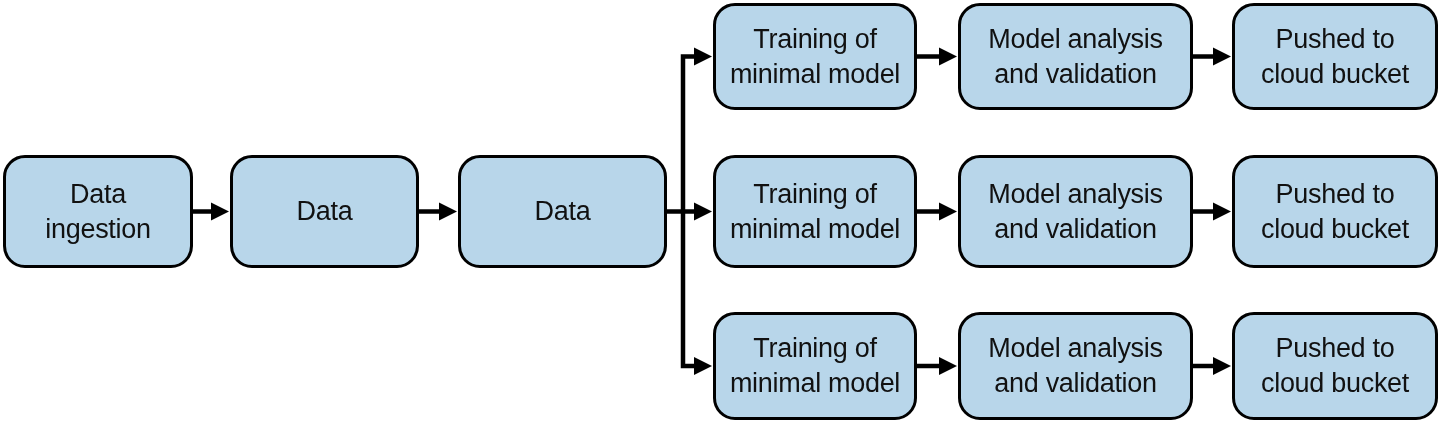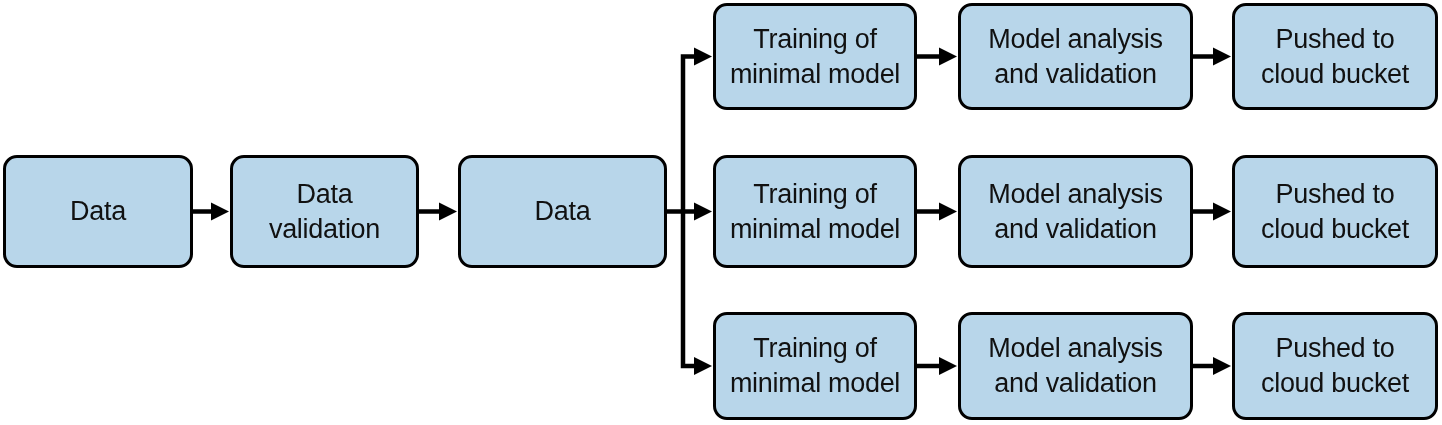--- a/index.html
+++ b/index.html
@@ -32,21 +32,21 @@
   }
   .arrow-head {
     fill: var(--arrow, #000000);
     stroke: none;
   }
   .node {
     position: absolute;
     box-sizing: border-box;
     background: var(--node-fill, #b8d6ea);
     border: 3px solid var(--node-border, #000000);
-    border-radius: 14px;
+    border-radius: 22px;
     display: flex;
     flex-direction: column;
     align-items: center;
     justify-content: center;
     text-align: center;
     font-size: 27px;
     line-height: 35px;
     color: var(--text, #111111);
     letter-spacing: -0.3px;
   }
@@ -85,24 +85,24 @@
     <line class="connector-line" x1="1193" y1="56.5" x2="1216" y2="56.5"></line>
     <polygon class="arrow-head" points="1231,56.5 1213,47.5 1213,65.5"></polygon>
     <line class="connector-line" x1="1193" y1="211.5" x2="1216" y2="211.5"></line>
     <polygon class="arrow-head" points="1231,211.5 1213,202.5 1213,220.5"></polygon>
     <line class="connector-line" x1="1193" y1="366" x2="1216" y2="366"></line>
     <polygon class="arrow-head" points="1231,366 1213,357 1213,375"></polygon>
   </svg>
 
   <div class="node" style="left:3px;top:155px;width:190px;height:113px;">
     <span>Data</span>
+    <span>ingestion</span>
   </div>
   <div class="node" style="left:230px;top:155px;width:189px;height:113px;">
     <span>Data</span>
-    <span>validation</span>
   </div>
   <div class="node" style="left:458px;top:155px;width:209px;height:113px;">
     <span>Data</span>
   </div>
 
   <div class="node" style="left:713px;top:3px;width:204px;height:107px;">
     <span>Training of</span>
     <span>minimal model</span>
   </div>
   <div class="node" style="left:958px;top:3px;width:235px;height:107px;">

